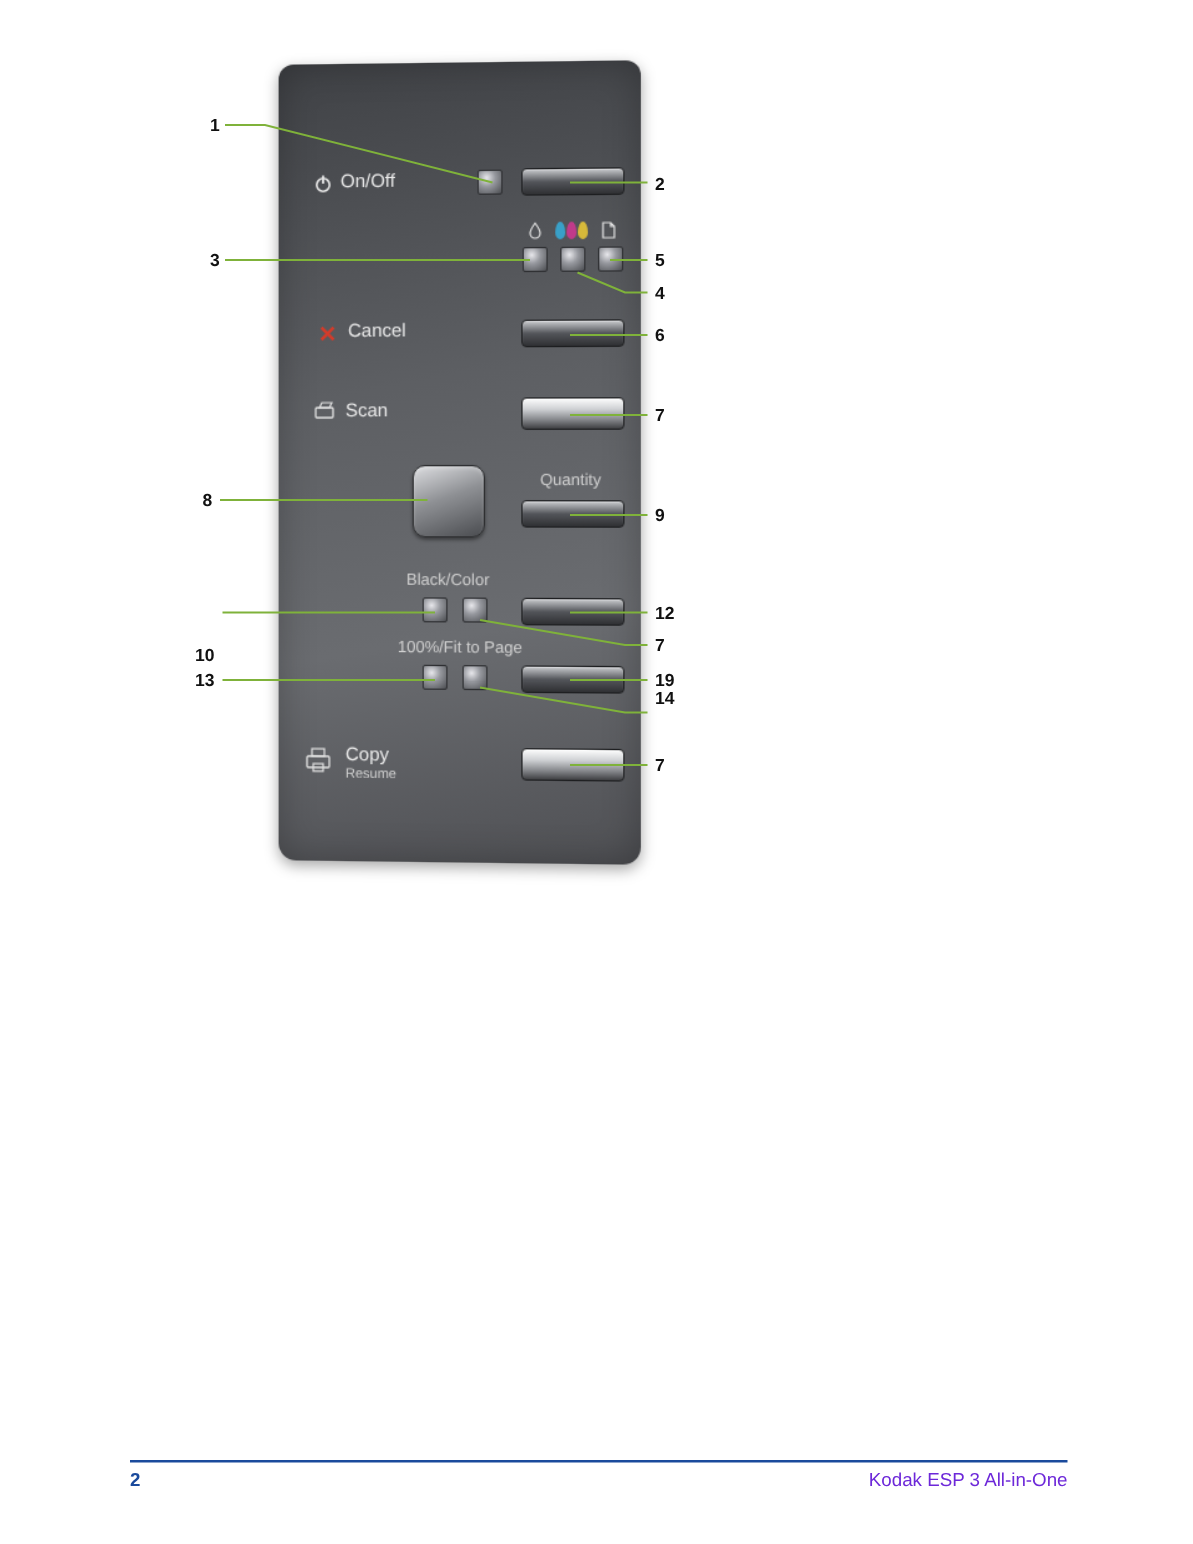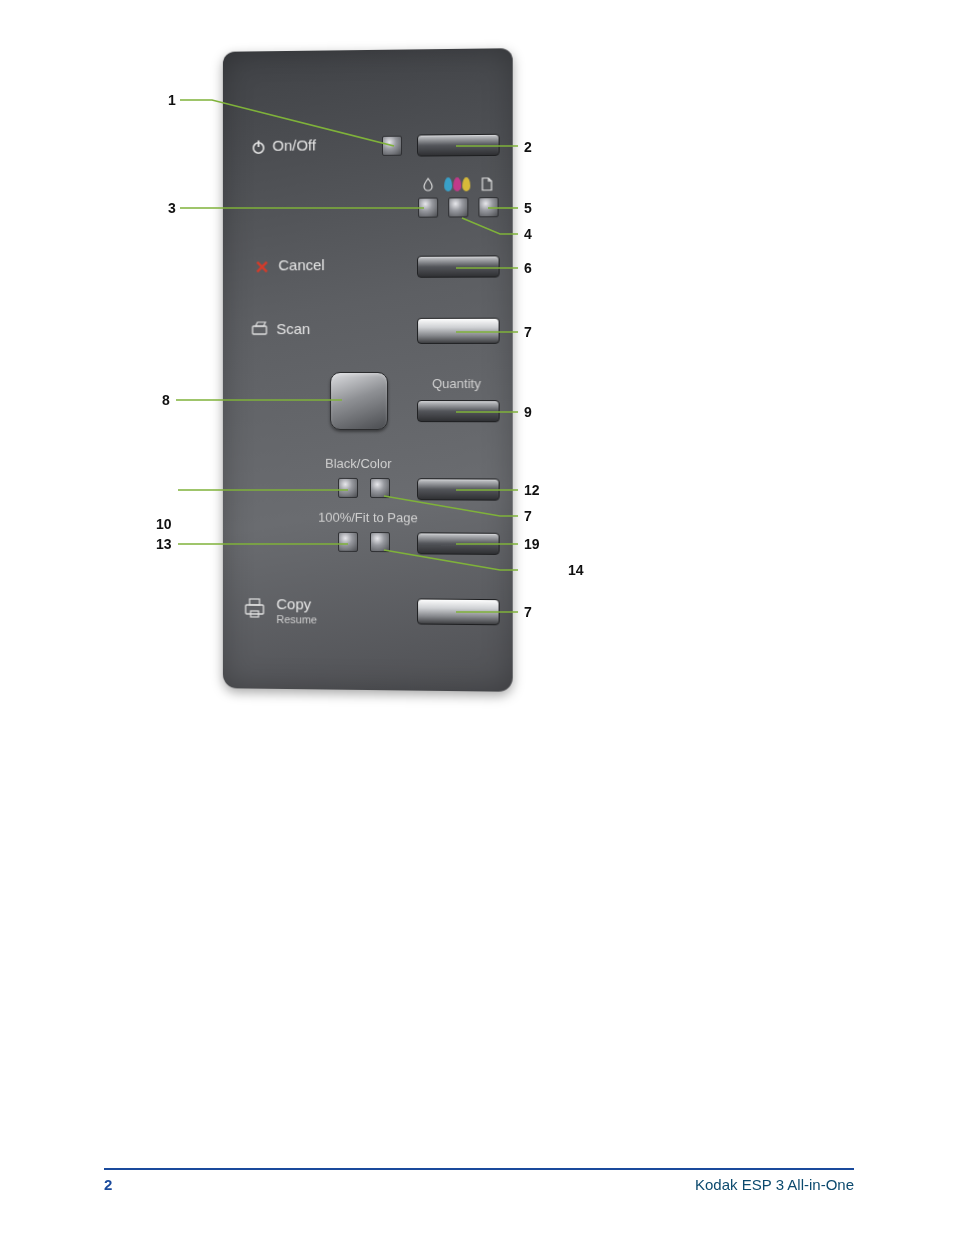--- a/index.html
+++ b/index.html
@@ -114,21 +114,21 @@
     top: 1176px;
     font-size: 15px;
     font-weight: 600;
     color: #1a4a9c;
   }
   .footer-text {
     position: absolute;
     right: 100px;
     top: 1176px;
     font-size: 15px;
-    color: #0c4a6e;
+    color: #6d28d9;
   }
 </style>
 </head>
 <body>
 
 <div class="page">
 
   <div class="diagram">
 
     <div class="panel">
@@ -208,21 +208,21 @@
     <span class="callout-num" style="left:420px; top:176px;">4</span>
     <span class="callout-num" style="left:420px; top:210px;">6</span>
     <span class="callout-num" style="left:420px; top:274px;">7</span>
     <span class="callout-num" style="left:58px;  top:342px;">8</span>
     <span class="callout-num" style="left:420px; top:354px;">9</span>
     <span class="callout-num" style="left:52px;  top:432px;margin-top:34px;">10</span>
     <span class="callout-num" style="left:420px; top:432px;">12</span>
     <span class="callout-num" style="left:420px; top:458px;">7</span>
     <span class="callout-num" style="left:52px;  top:486px;">13</span>
     <span class="callout-num" style="left:420px; top:486px;">19</span>
-    <span class="callout-num" style="left:420px; top:512px;margin-left:44px;">14</span>
+    <span class="callout-num" style="left:420px; top:500px;">14</span>
     <span class="callout-num" style="left:420px; top:554px;">7</span>
 
     <svg class="leads">
 
       <polyline class="lead" points="76,50 108,50 290,96"></polyline>
       <polyline class="lead" points="76,158 108,158 320,158"></polyline>
       <polyline class="lead" points="72,350 108,350 238,350"></polyline>
       <polyline class="lead" points="74,440 108,440 244,440"></polyline>
       <polyline class="lead" points="74,494 108,494 244,494"></polyline>
 

